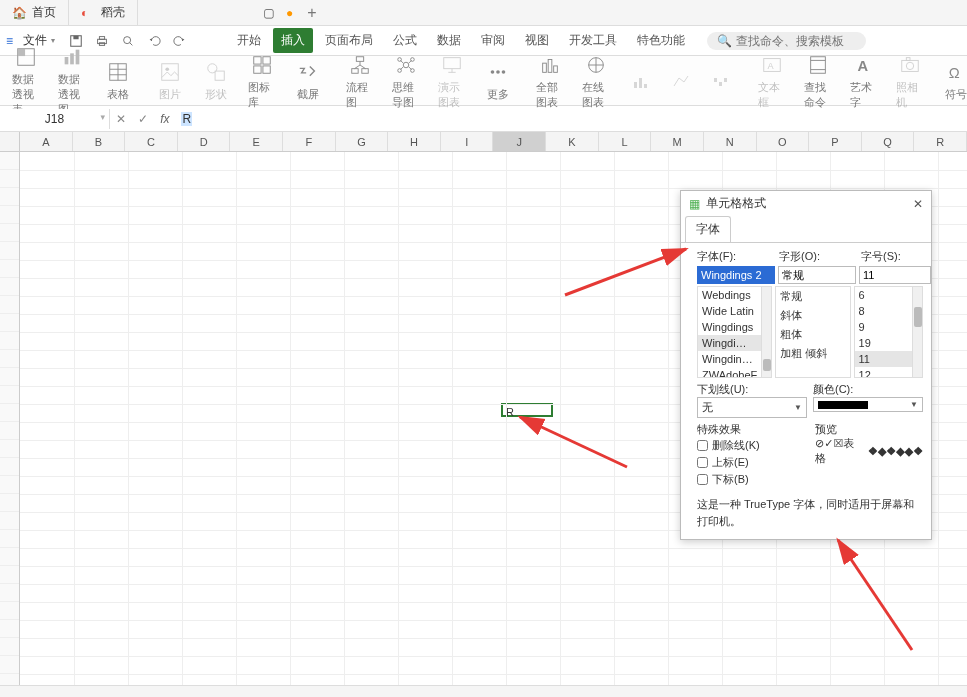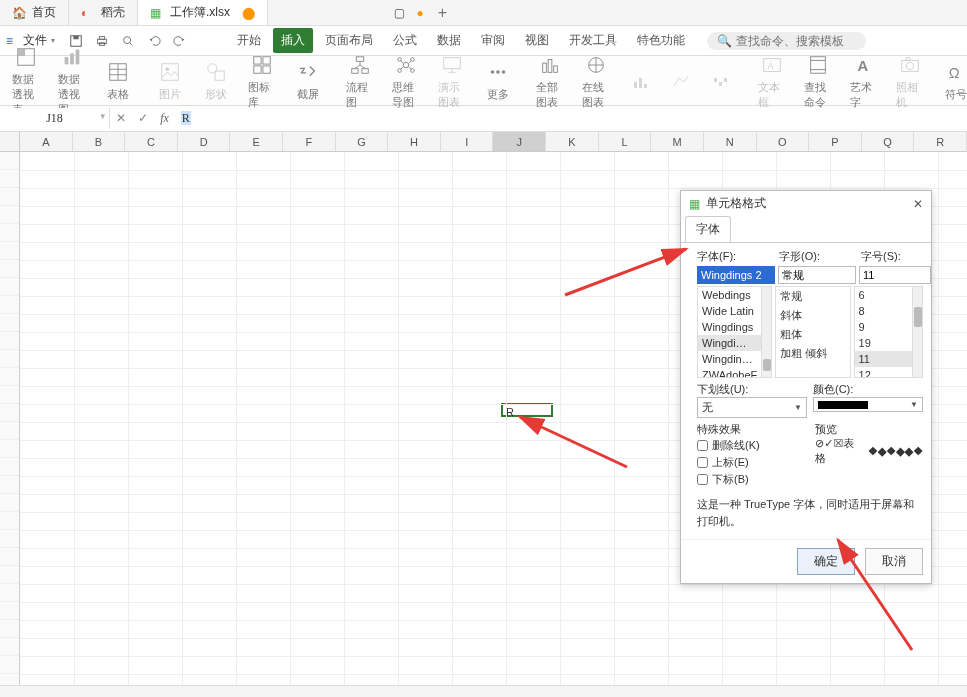--- a/index.html
+++ b/index.html
@@ -29,21 +29,21 @@
 
   
   .ribbon { display: flex; align-items: center; height: 50px; border-bottom: 1px solid #ddd; padding: 0 6px; gap: 6px; background: #fdfdfd; }
   .grp { display: flex; flex-direction: column; align-items: center; padding: 2px 6px; font-size: 11px; color: #777; gap: 2px; min-width: 40px; }
   .grp.disabled { opacity: 0.45; }
   .grp-icon { width: 26px; height: 26px; display: flex; align-items: center; justify-content: center; color: #888; }
   .grp-label { font-size: 11px; }
   .divider { width: 1px; height: 40px; background: #eee; }
 
   
-  .formula-bar { display: flex; align-items: center; height: 26px; border-bottom: 1px solid #ddd; font-family: Liberation Serif, serif; }
+  .formula-bar { display: flex; align-items: center; height: 26px; border-bottom: 1px solid #ddd; }
   .name-box { width: 110px; text-align: center; border-right: 1px solid #ddd; padding: 3px 6px; background: #fff; font-size: 12px; position: relative; }
   .name-box::after { content: "▾"; position: absolute; right: 4px; color: #aaa; font-size: 9px; }
   .fx-btn { padding: 0 6px; color: #888; }
   .fx-check { padding: 0 6px; color: #888; }
   .fx-label { padding: 0 6px; color: #666; font-style: italic; }
   .formula-sel { background: #cce4ff; padding: 0 1px; }
 
   
   .grid { position: relative; height: 565px; overflow: hidden; background: #fff; }
   .corner { position: absolute; top: 0; left: 0; width: 20px; height: 20px; background: #f4f4f4; border-right: 1px solid #ccc; border-bottom: 1px solid #ccc; }
@@ -102,25 +102,20 @@
 <body>
 
 <div class="tabs">
   <div class="tab">
       <span class="icon icon-home"></span>
       <span>首页</span>
     </div>
   <div class="tab">
       <span class="icon icon-dk"></span>
       <span>稻壳</span>
-    </div>
-  <div class="tab active">
-      <span class="icon icon-xls"></span>
-      <span>工作簿.xlsx</span>
-      <span class="doc-mod">⬤</span>
     </div>
   <div style="flex:0 0 120px"></div>
   <div class="qatool">▢</div>
   <span class="doc-mod" style="color:#ff9800;">●</span>
   <div class="tab-plus">+</div>
 </div>
 
 <div class="menubar">
   <span style="color:#2b6bd4;">≡</span>
   <div class="file-btn">
@@ -592,24 +587,20 @@
       <div class="fx-col">
         <span>预览</span>
         <div class="preview-box">
           <span style="font-size:11px;">⊘✓☒表格</span>
           <span style="font-size:11px;font-weight:bold;">❖◆❖◆◆❖</span>
         </div>
       </div>
     </div>
     <div class="desc">这是一种 TrueType 字体，同时适用于屏幕和打印机。</div>
   </div>
-  <div class="dlg-foot">
-    <div class="btn primary">确定</div>
-    <div class="btn">取消</div>
-  </div>
 </div>
 
 <svg class="arrows">
   <defs>
     <marker id="ah" markerWidth="10" markerHeight="10" refX="8" refY="3" orient="auto">
       <path d="M0,0 L0,6 L9,3 z" fill="#e53935"></path>
     </marker>
   </defs>
   <line x1="565" y1="295" x2="686" y2="249" stroke="#e53935" stroke-width="3" marker-end="url(#ah)"></line>
   <line x1="627" y1="467" x2="520" y2="417" stroke="#e53935" stroke-width="3" marker-end="url(#ah)"></line>

